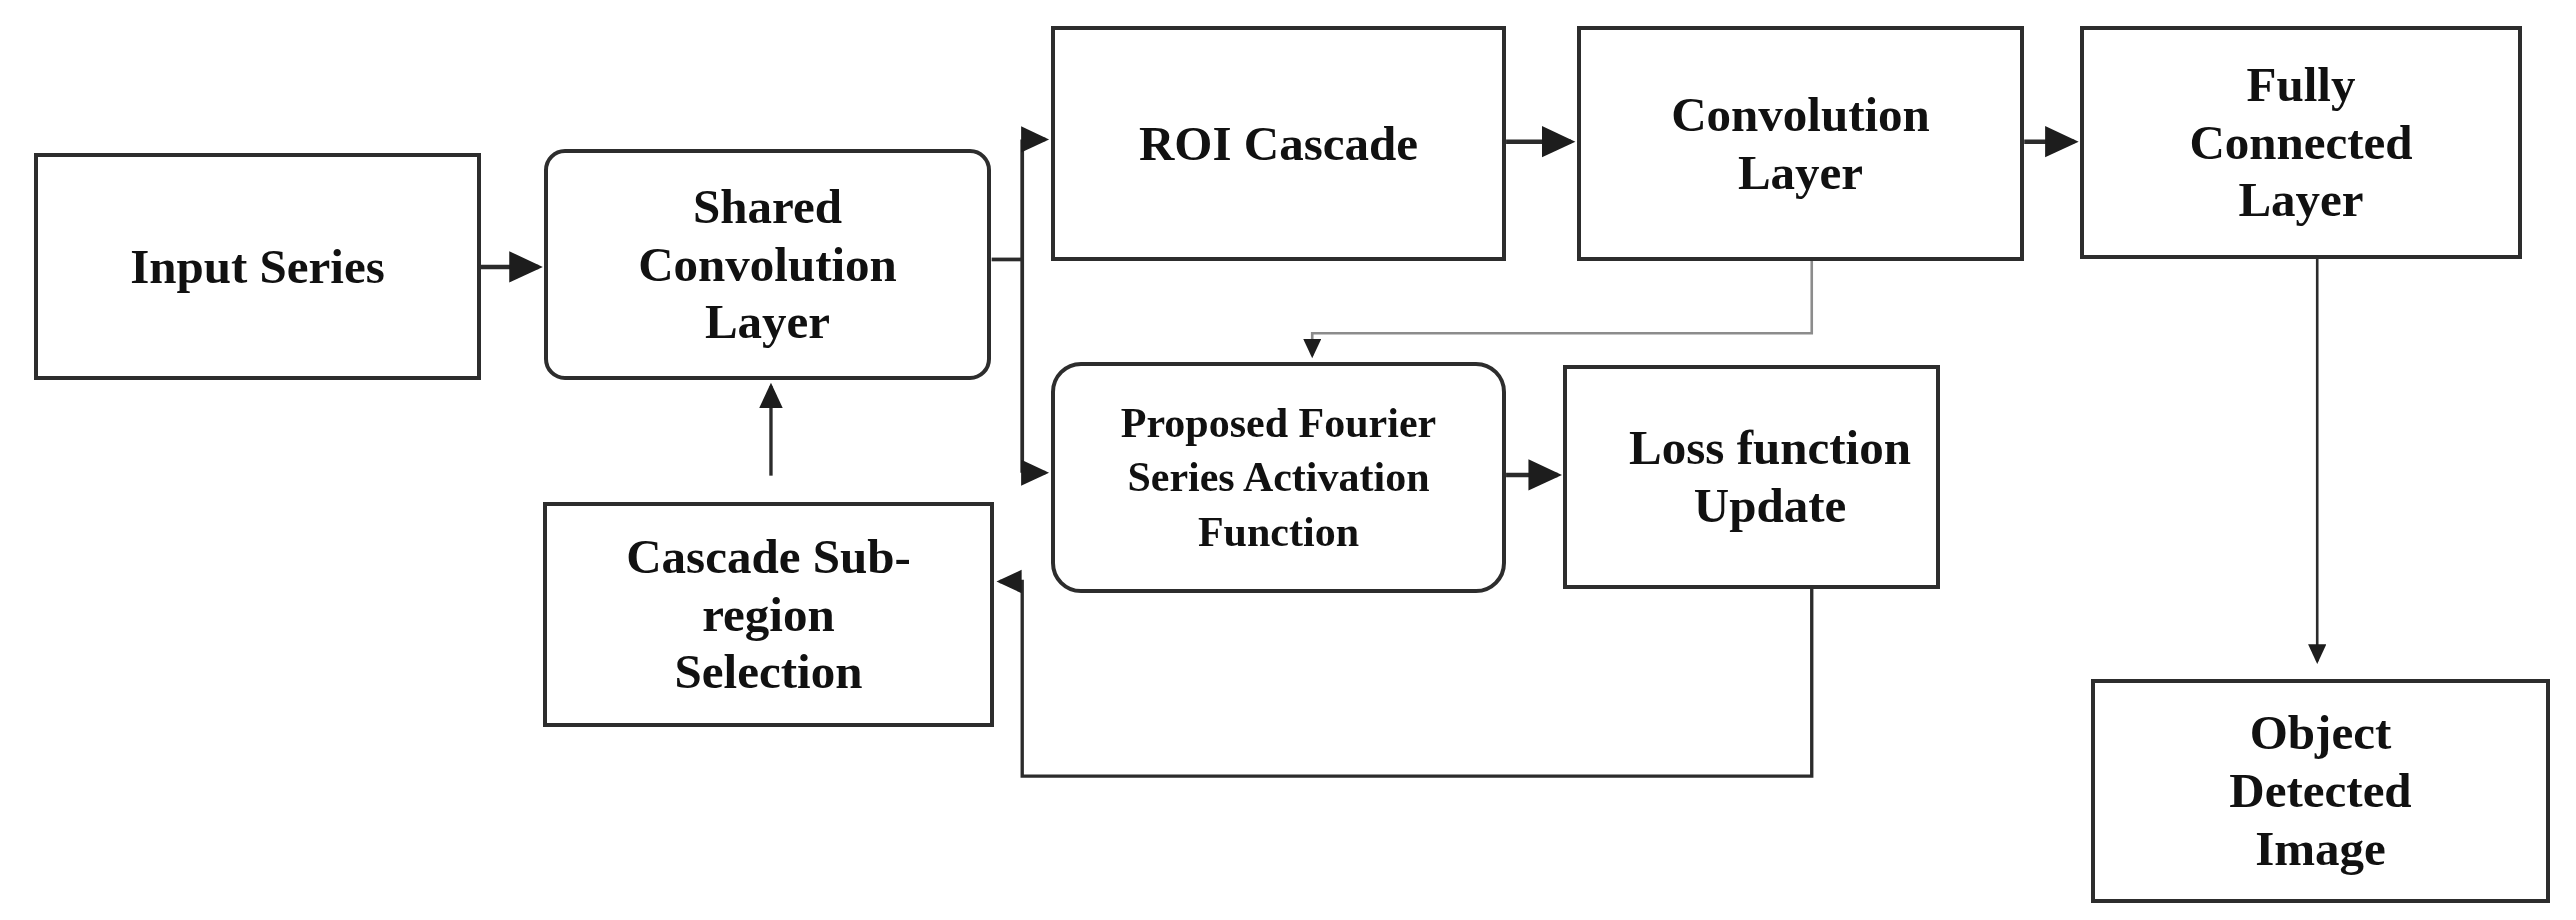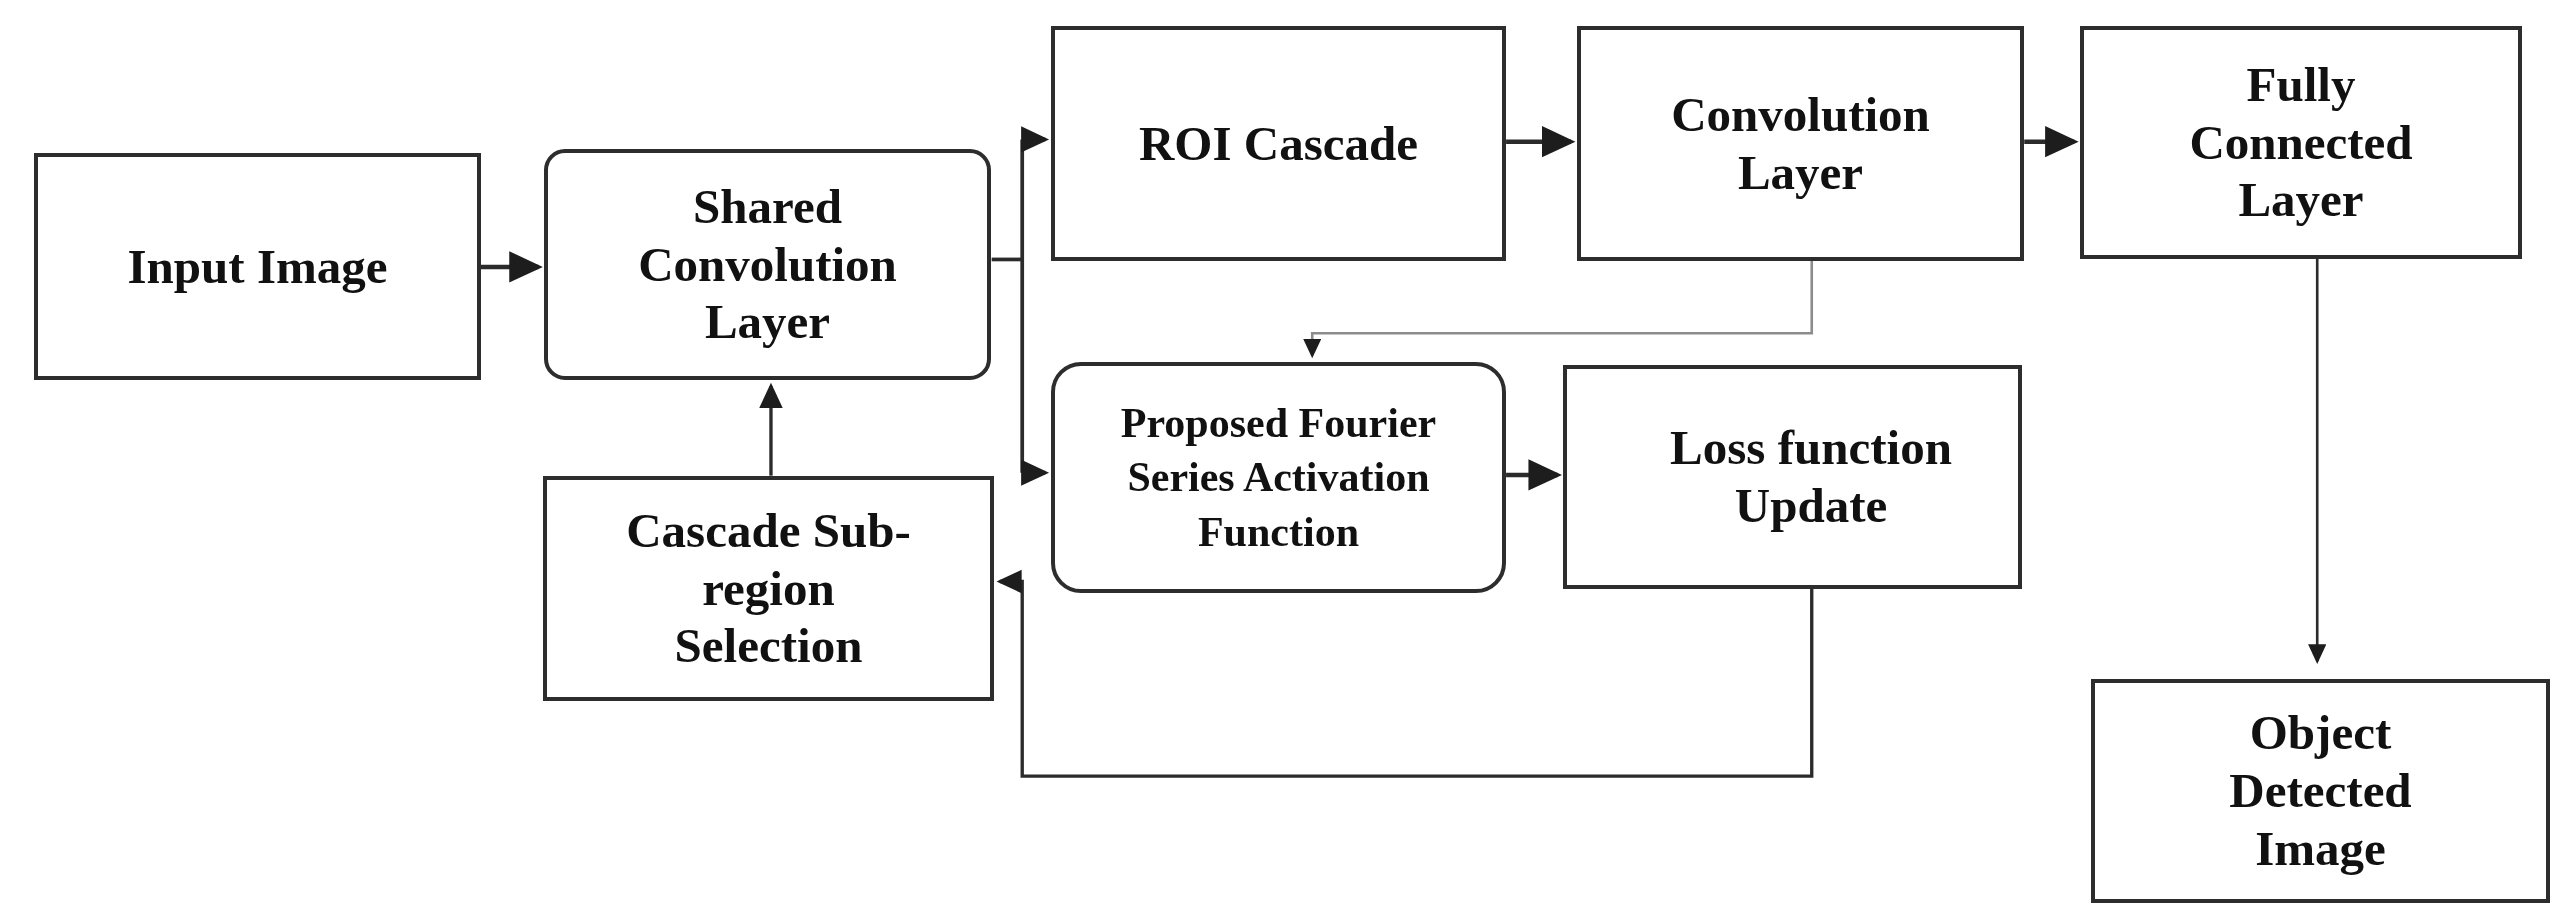--- a/index.html
+++ b/index.html
@@ -36,22 +36,22 @@
     line-height: 1.18;
     font-size: 49px;
   }
   
   .n-input   { left: 34px;   top: 153px; width: 447px; height: 227px; }
   .n-shared  { left: 544px;  top: 149px; width: 447px; height: 231px; border-radius: 21px; }
   .n-roi     { left: 1051px; top: 26px;  width: 455px; height: 235px; }
   .n-conv    { left: 1577px; top: 26px;  width: 447px; height: 235px; }
   .n-fc      { left: 2080px; top: 26px;  width: 442px; height: 233px; }
   .n-fourier { left: 1051px; top: 362px; width: 455px; height: 231px; font-size: 42px; line-height: 1.3; border-radius: 30px; }
-  .n-loss    { left: 1563px; top: 365px; width: 459px; height: 224px; padding-left: 37px; }
-  .n-cascade { left: 543px;  top: 476px; width: 451px; height: 225px; }
+  .n-loss    { left: 1563px; top: 365px; width: 377px; height: 224px; padding-left: 37px; }
+  .n-cascade { left: 543px;  top: 502px; width: 451px; height: 225px; }
   .n-object  { left: 2091px; top: 667px; width: 459px; height: 224px; margin-top: 12px; }
 </style>
 </head>
 <body>
 
 <div class="canvas">
 
   <svg class="wires" viewBox="0 0 3455 1234" xmlns="http://www.w3.org/2000/svg">
     <defs>
       <marker id="ah" markerWidth="8" markerHeight="8" refX="6.5" refY="3.5" orient="auto">
@@ -77,21 +77,21 @@
 
     <path d="M 2020,637 H 2089" stroke="#2b2b2b" stroke-width="6" fill="none" marker-end="url(#ah)"></path>
 
     <path d="M 2430,790 V 1041 H 1371 V 780 H 1341" stroke="#2b2b2b" stroke-width="4.5" fill="none" marker-end="url(#ah)"></path>
 
     <path d="M 1034,638 V 518" stroke="#2b2b2b" stroke-width="4.5" fill="none" marker-end="url(#ah)"></path>
 
     <path d="M 3108,347 V 887" stroke="#2b2b2b" stroke-width="3.5" fill="none" marker-end="url(#ah)"></path>
   </svg>
 
-  <div class="node n-input">Input Image</div>
+  <div class="node n-input">Input Series</div>
   <div class="node n-shared">Shared
 Convolution
 Layer</div>
   <div class="node n-roi">ROI Cascade</div>
   <div class="node n-conv">Convolution
 Layer</div>
   <div class="node n-fc">Fully
 Connected
 Layer</div>
   <div class="node n-fourier">Proposed Fourier

